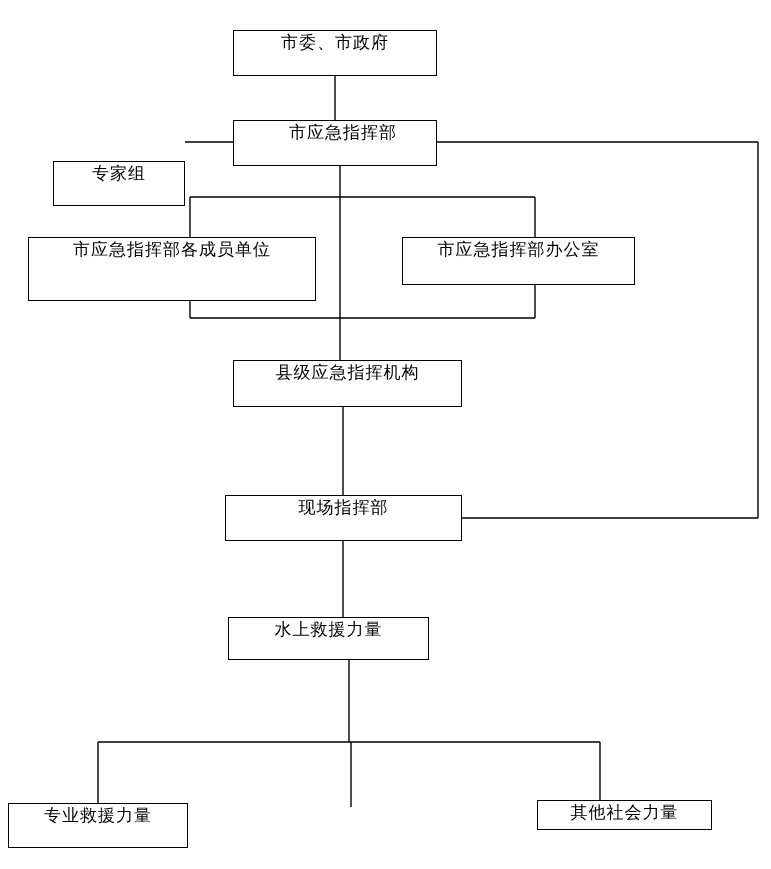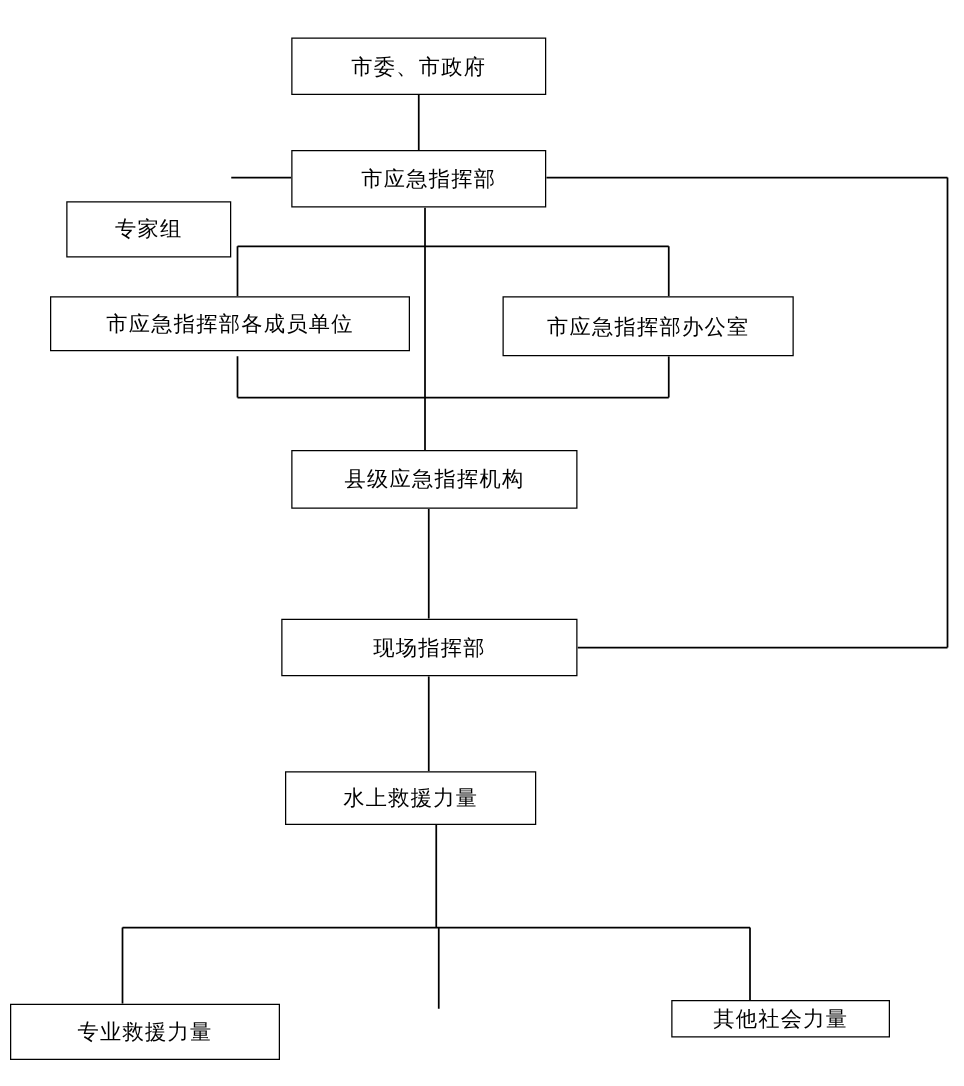--- a/index.html
+++ b/index.html
@@ -23,37 +23,37 @@
     width: 771px;
     height: 869px;
     pointer-events: none;
   }
   .node {
     position: absolute;
     box-sizing: border-box;
     border: 1.5px solid #000000;
     background: #ffffff;
     display: flex;
-    align-items: center;
+    align-items: flex-start;
     justify-content: center;
     font-size: 17px;
     letter-spacing: 1px;
     text-align: center;
     white-space: nowrap;
   }
   
   .n-top     { left: 233px; top: 30px;  width: 204px; height: 46px; }
   .n-expert  { left: 53px;  top: 120px; width: 132px; height: 45px; margin-top: 41px; }
   .n-hq      { left: 233px; top: 120px; width: 204px; height: 46px; padding-left: 16px; }
-  .n-members { left: 40px;  top: 237px; width: 288px; height: 44px; }
+  .n-members { left: 28px;  top: 237px; width: 288px; height: 64px; }
   .n-office  { left: 402px; top: 237px; width: 233px; height: 48px; }
   .n-county  { left: 233px; top: 360px; width: 229px; height: 47px; }
   .n-scene   { left: 225px; top: 495px; width: 237px; height: 46px; }
   .n-water   { left: 228px; top: 617px; width: 201px; height: 43px; }
-  .n-pro     { left: 8px;   top: 803px; width: 216px; height: 45px; }
+  .n-pro     { left: 8px;   top: 803px; width: 180px; height: 45px; }
   .n-gov     { left: 233px; top: 807px; width: 237px; height: 45px; }
   .n-other   { left: 537px; top: 800px; width: 175px; height: 30px; }
 </style>
 </head>
 <body>
 
 <div id="canvas">
 
   <svg id="connectors" viewBox="0 0 771 869" xmlns="http://www.w3.org/2000/svg" stroke="#000000" stroke-width="1.4">
     <line x1="335" y1="76" x2="335" y2="120"></line>

